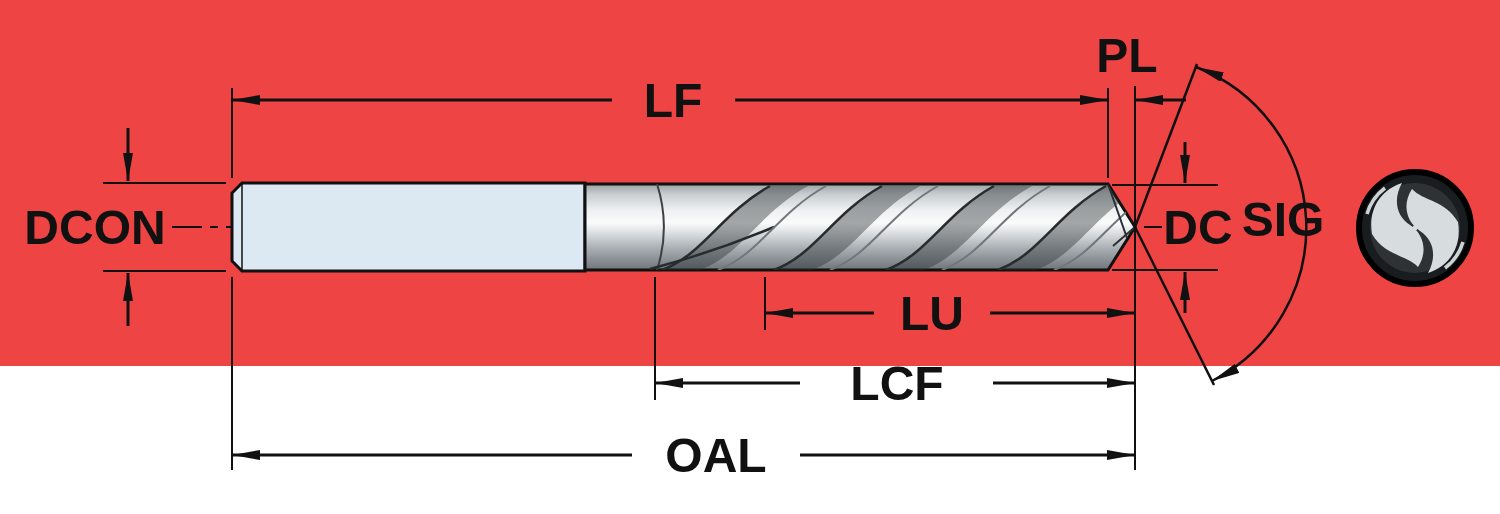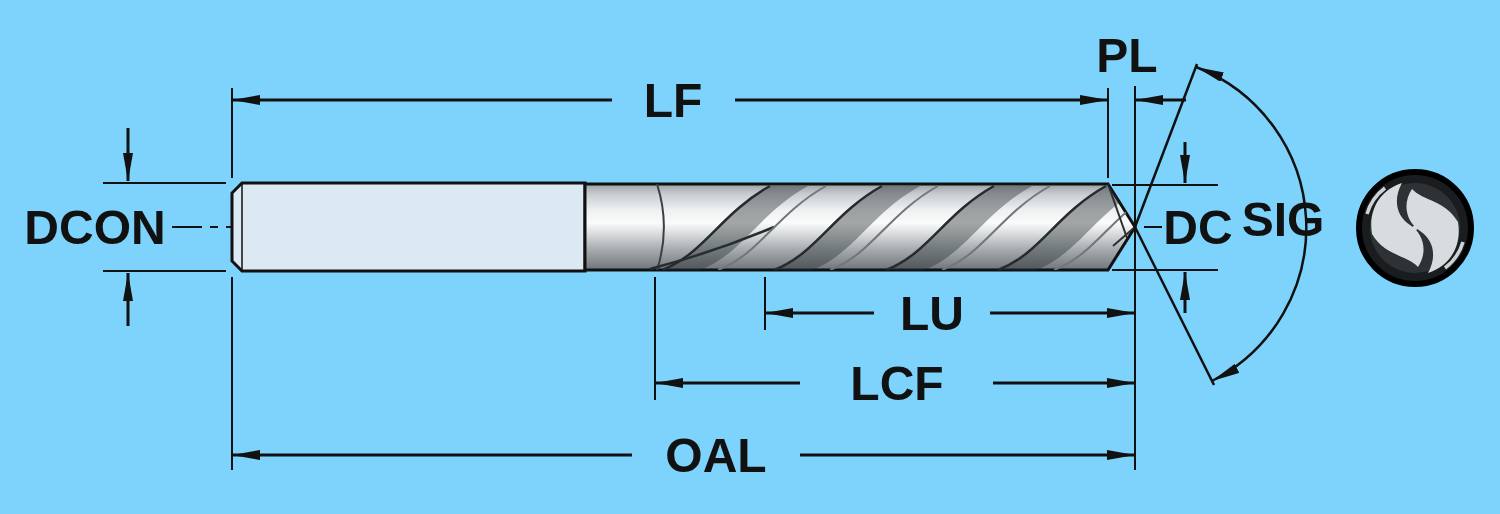--- a/index.html
+++ b/index.html
@@ -1,17 +1,17 @@
 <!DOCTYPE html>
 <html><head>
 <meta charset="utf-8">
 <style>
   html,body{margin:0;padding:0;background:#ffffff;}
   body{width:1500px;height:514px;overflow:hidden;}
-  .stage{position:relative;width:1500px;height:514px;background:#7dd3fc;}
+  .stage{position:relative;width:1500px;height:366px;background:#ef4444;}
   .dim-label{
     font-family:"Liberation Sans", sans-serif;
     font-weight:bold;
     font-size:48px;
     fill:#111111;
   }
   svg{display:block;}
   line, path{shape-rendering:geometricPrecision;}
 </style>
 </head>

